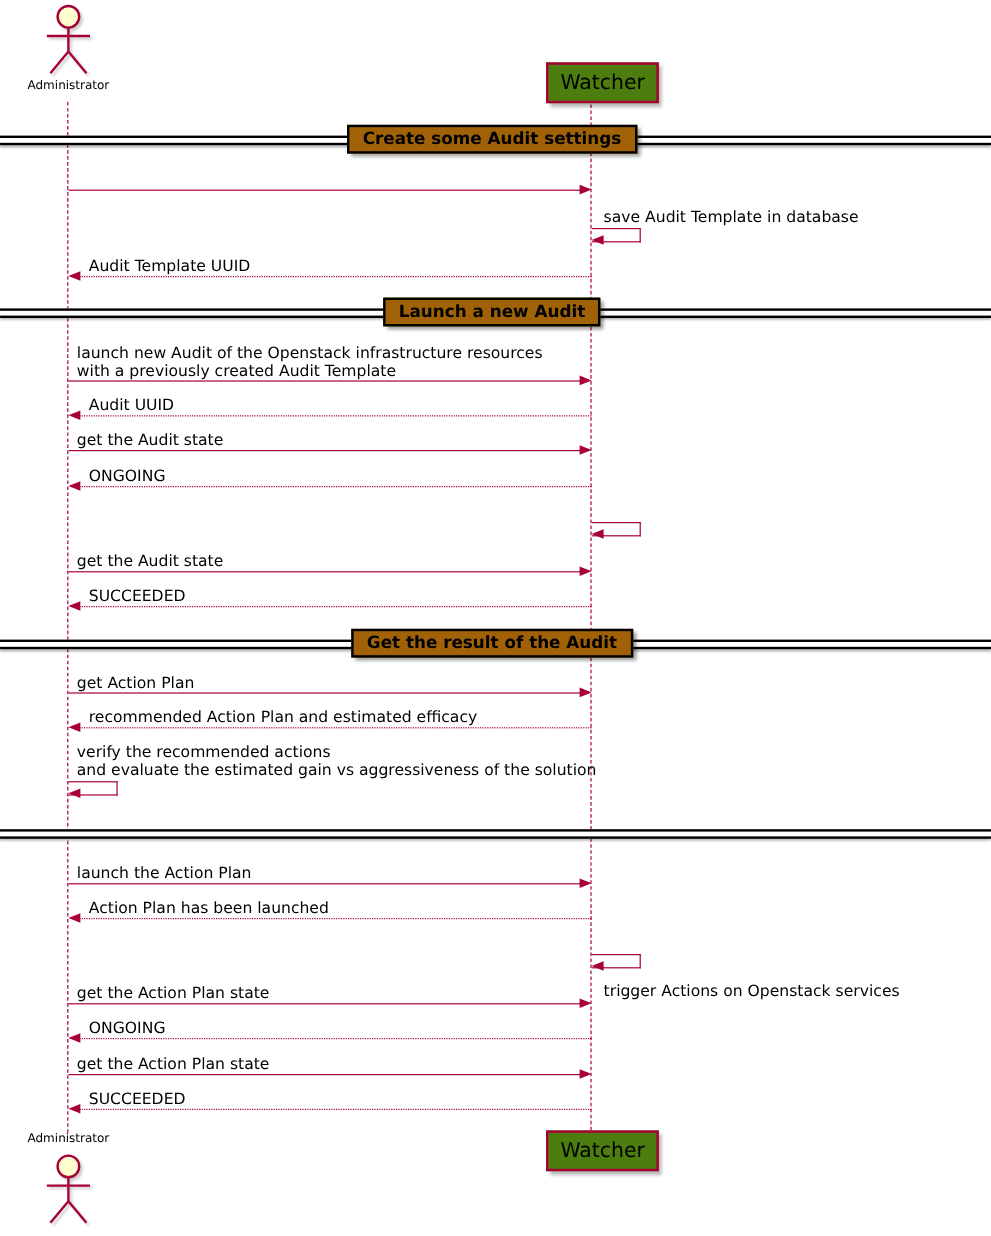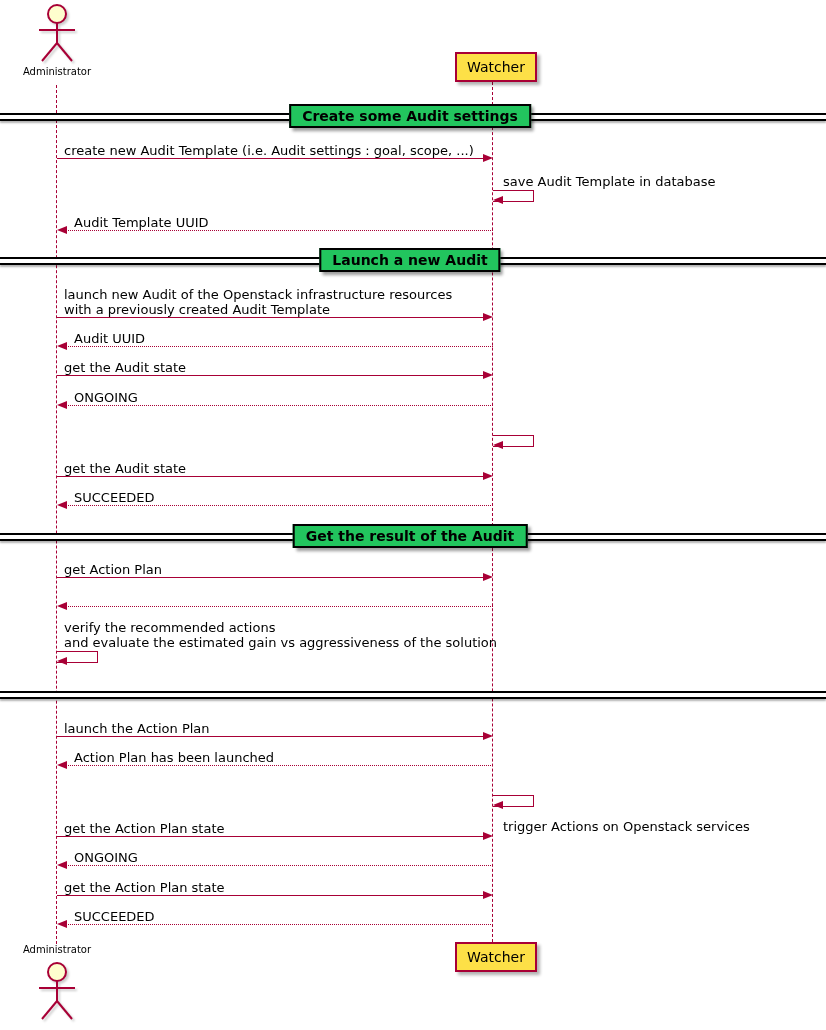--- a/index.html
+++ b/index.html
@@ -2,35 +2,35 @@
 <html><head>
 <meta charset="utf-8">
 <style>
   html,body{margin:0;padding:0;background:#ffffff;}
   #diagram{
     position:relative;width:826px;height:1030px;background:#ffffff;overflow:hidden;
     font-family:"DejaVu Sans","Liberation Sans",sans-serif;font-size:13px;color:#000;
   }
   .lifeline{position:absolute;width:0;border-left:1px dashed #A80036;}
   .participant{
-    position:absolute;background:#fde047;border:2px solid #A80036;color:#000;
-    padding:5px 10px;font-size:14px;white-space:nowrap;
+    position:absolute;background:#4d7c0f;border:2px solid #A80036;color:#000;
+    padding:5px 10px;font-size:17px;white-space:nowrap;
     box-shadow:3px 3px 3px rgba(0,0,0,0.3);
     text-align:center;
   }
   .actor-figure{position:absolute;filter:drop-shadow(2px 2px 1px rgba(0,0,0,0.2));}
   .actor-label{position:absolute;transform:translateX(-50%);font-size:10px;white-space:nowrap;}
   .divider-lines{
     position:absolute;left:0;width:826px;height:4px;background:#fff;
     border-top:2px solid #000;border-bottom:2px solid #000;
     box-shadow:0 2px 2px rgba(0,0,0,0.3);
   }
   .divider-box{
     position:absolute;left:410px;transform:translateX(-50%);
-    background:#22c55e;border:2px solid #000;box-shadow:3px 3px 3px rgba(0,0,0,0.4);
+    background:#a16207;border:2px solid #000;box-shadow:3px 3px 3px rgba(0,0,0,0.4);
     font-weight:bold;font-size:14px;padding:2px 11px;white-space:nowrap;z-index:3;
   }
   .mlabel{position:absolute;white-space:pre-line;line-height:15px;z-index:2;}
   .line{position:absolute;height:0;z-index:1;}
   .line.solid{left:57px;width:427px;border-top:1px solid #A80036;}
   .line.dotted{left:66px;width:427px;border-top:1px dotted #A80036;}
   .head{position:absolute;width:0;height:0;border-top:4px solid transparent;border-bottom:4px solid transparent;z-index:2;}
   .head.right{border-left:10px solid #A80036;}
   .head.left{border-right:10px solid #A80036;}
   .loop{position:absolute;width:40px;height:10px;
@@ -51,21 +51,20 @@
     <line x1="21" y1="40" x2="6" y2="58" stroke="#A80036" stroke-width="2"></line>
     <line x1="21" y1="40" x2="36" y2="58" stroke="#A80036" stroke-width="2"></line>
   </svg>
   <div class="actor-label" style="left:57px;top:66px;">Administrator</div>
 
   <div class="participant" style="left:455px;top:52px;">Watcher</div>
 
   <div class="divider-lines" style="top:113px;"></div>
   <div class="divider-box" style="top:104px;">Create some Audit settings</div>
 
-  <div class="mlabel" style="left:64px;top:143px;">create new Audit Template (i.e. Audit settings : goal, scope, ...)</div>
   <div class="line solid" style="top:158px;"></div>
   <div class="head right" style="left:483px;top:154px;"></div>
 
   <div class="mlabel" style="left:503px;top:174px;text-align:center;">save Audit Template in database</div>
   <div class="loop" style="left:493px;top:190px;"></div>
   <div class="head left" style="left:493px;top:196px;"></div>
 
   <div class="mlabel" style="left:74px;top:215px;">Audit Template UUID</div>
   <div class="line dotted" style="top:230px;"></div>
   <div class="head left" style="left:57px;top:226px;"></div>
@@ -101,20 +100,21 @@
   <div class="line dotted" style="top:505px;"></div>
   <div class="head left" style="left:57px;top:501px;"></div>
 
   <div class="divider-lines" style="top:533px;"></div>
   <div class="divider-box" style="top:524px;">Get the result of the Audit</div>
 
   <div class="mlabel" style="left:64px;top:562px;">get Action Plan</div>
   <div class="line solid" style="top:577px;"></div>
   <div class="head right" style="left:483px;top:573px;"></div>
 
+  <div class="mlabel" style="left:74px;top:591px;">recommended Action Plan and estimated efficacy</div>
   <div class="line dotted" style="top:606px;"></div>
   <div class="head left" style="left:57px;top:602px;"></div>
 
   <div class="mlabel" style="left:64px;top:620px;">verify the recommended actions
 and evaluate the estimated gain vs aggressiveness of the solution</div>
   <div class="loop" style="left:57px;top:651px;"></div>
   <div class="head left" style="left:57px;top:657px;"></div>
 
   <div class="divider-lines" style="top:691px;"></div>
 

